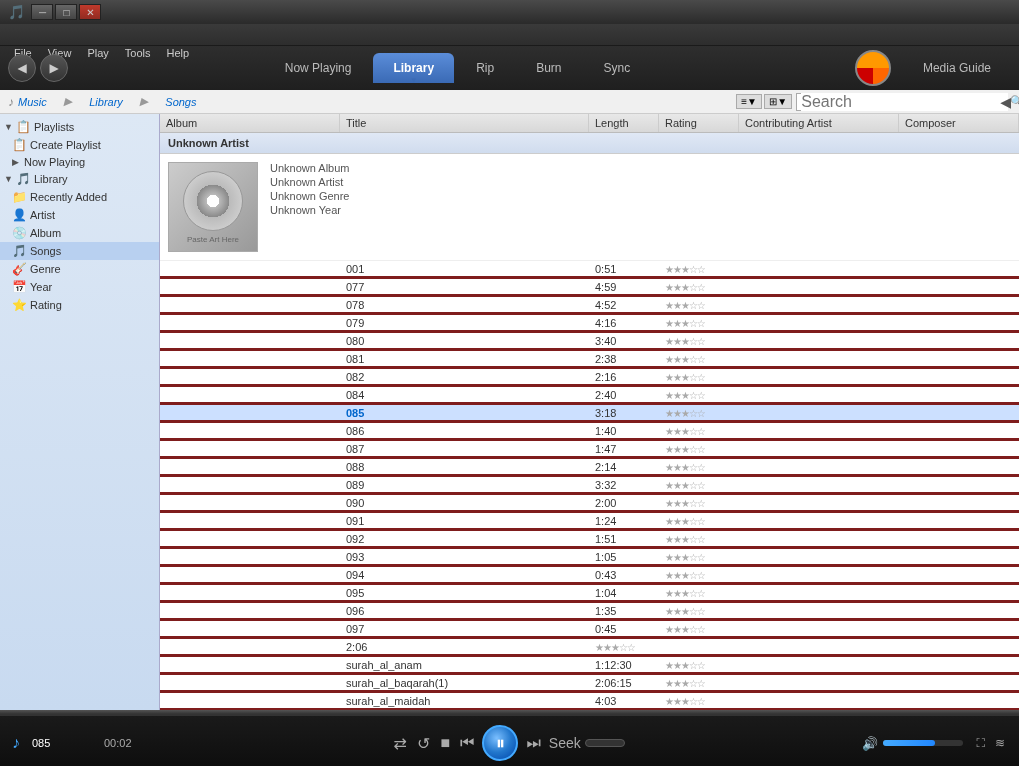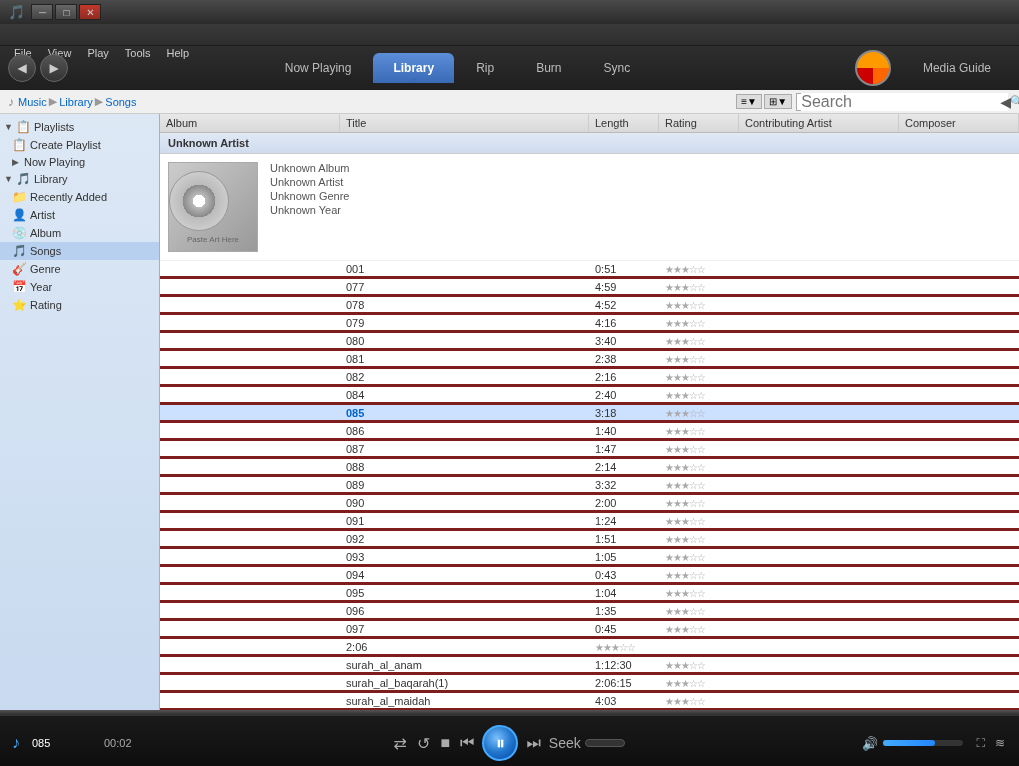--- a/index.html
+++ b/index.html
@@ -79,21 +79,21 @@
     #address-bar {
       background: #f0f0f0;
       height: 24px;
       display: flex;
       align-items: center;
       padding: 0 8px;
       gap: 4px;
       border-bottom: 1px solid #ccc;
     }
     .addr-icon { color: #888; font-size: 12px; }
-    .addr-breadcrumb { color: #333; font-size: 11px; display: flex; align-items: center; gap: 2px; }
+    .addr-breadcrumb { color: #333; font-size: 11px; display: flex; align-items: center; gap: 17px; font-style: italic; }
     .addr-sep { color: #999; }
     .addr-link { color: #0066cc; cursor: pointer; }
     .addr-spacer { flex: 1; }
     .search-box {
       display: flex; align-items: center;
       border: 1px solid #aaa; background: #fff; height: 18px;
       padding: 0 4px; gap: 2px; width: 200px;
     }
     .search-input { border: none; outline: none; font-size: 16px; flex: 1; color: #999; }
     .search-btn { cursor: pointer; color: #555; }
@@ -155,21 +155,21 @@
     
     .album-section {
       display: flex;
       padding: 4px;
       border-bottom: 1px solid #eee;
     }
     .album-art {
       width: 90px; height: 90px;
       background: linear-gradient(135deg, #ccc, #999);
       border: 1px solid #aaa;
-      display: flex; justify-content: center;
+      display: flex; align-items: center; justify-content: center;
       flex-direction: column; color: #666; font-size: 9px; text-align: center;
       position: relative; overflow: hidden; margin: 4px;
     }
     .album-art-disc {
       width: 60px; height: 60px; border-radius: 50%;
       background: radial-gradient(circle at 50% 50%, #fff 15%, #bbb 15%, #888 40%, #bbb 40%, #ddd 100%);
       border: 1px solid #999;
     }
     .album-info {
       padding: 4px 8px; font-size: 11px; color: #555;

